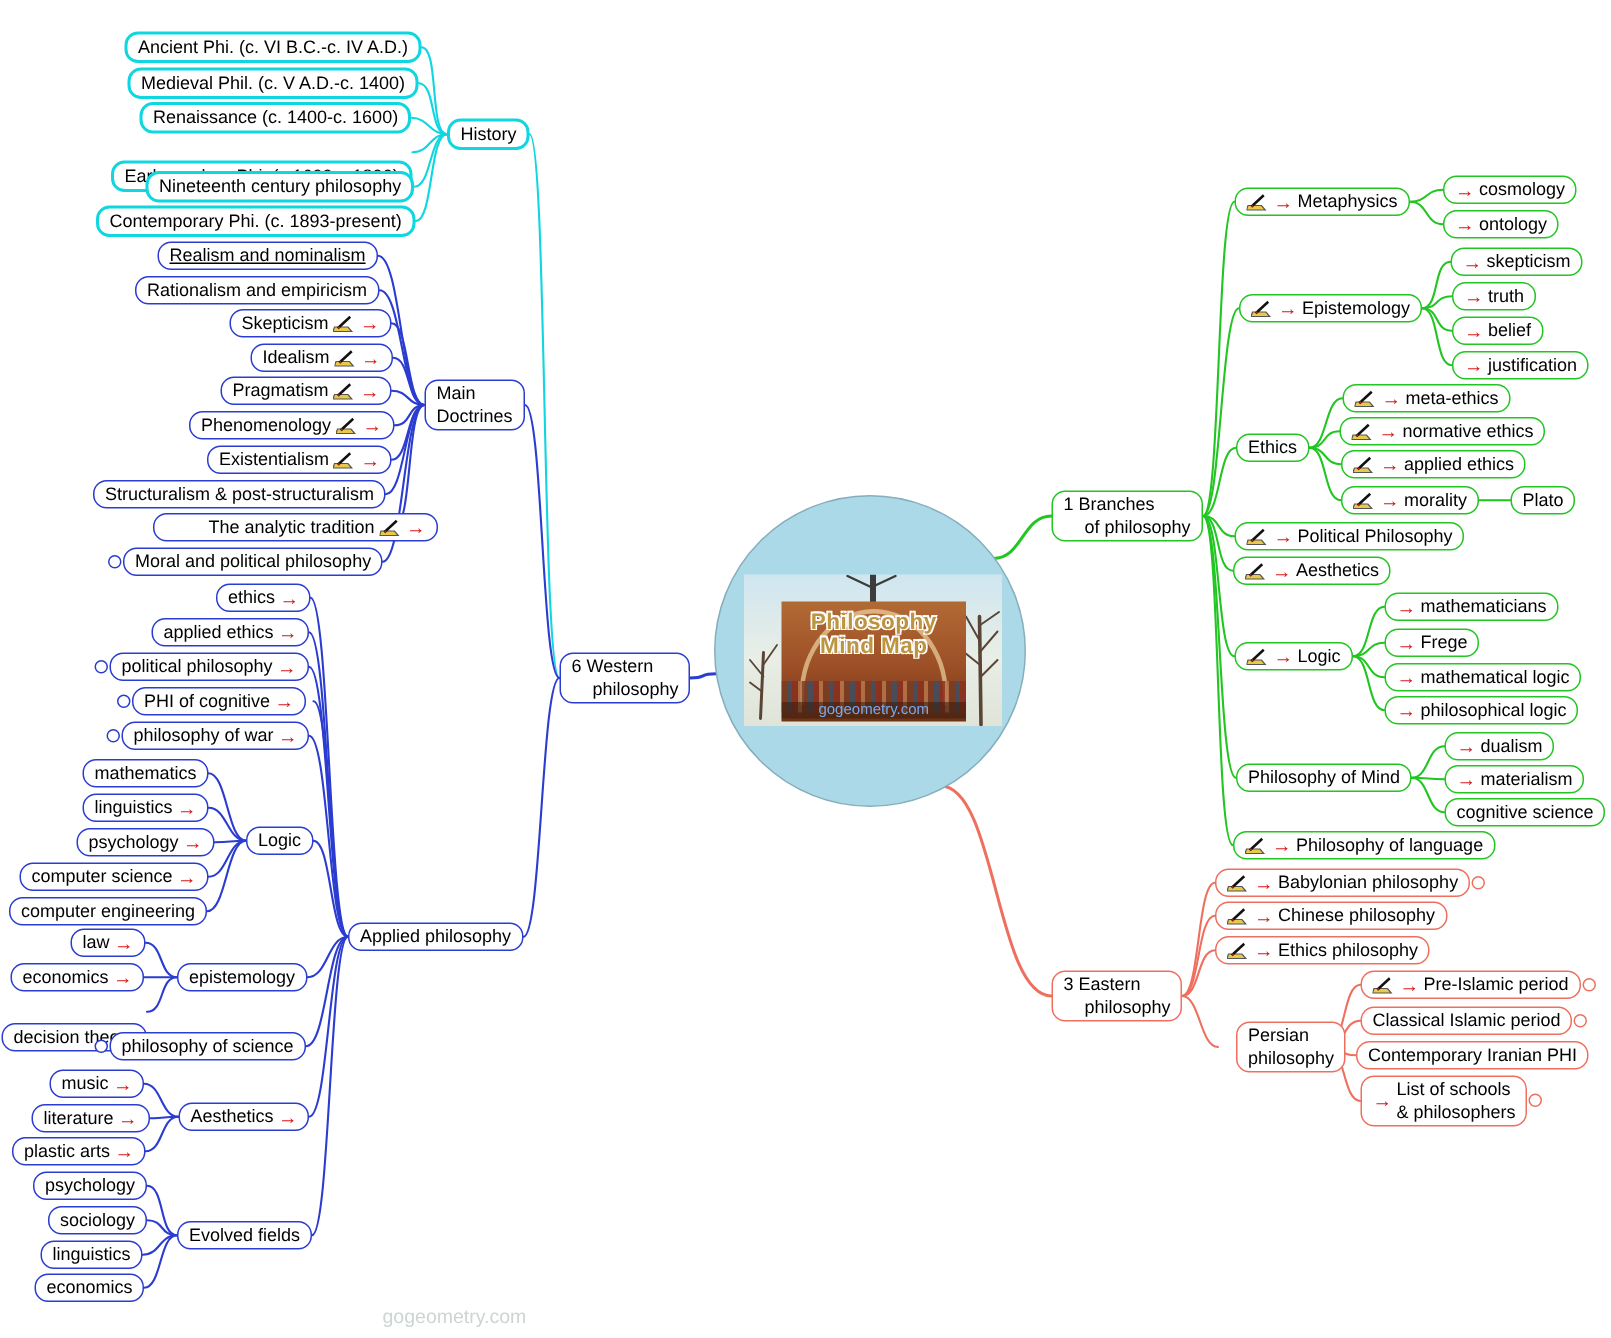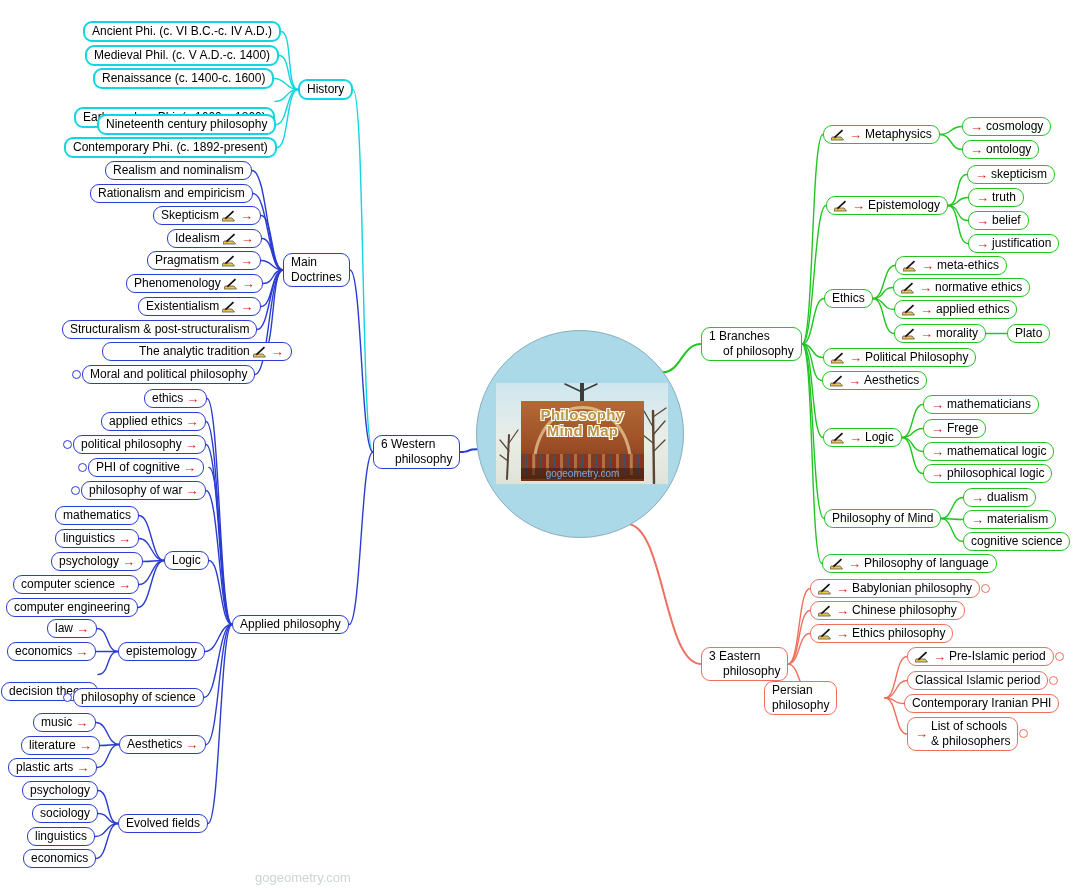--- a/index.html
+++ b/index.html
@@ -151,30 +151,30 @@
           <div>Early modern Phi. (c.1600-c.1800)</div>
         </span>
       </div>
       <div class="node" style="left: 97px; top: 114px; border-color: rgb(15, 214, 224); border-width: 2px;">
         <span class="labels">
           <div>Nineteenth century philosophy</div>
         </span>
       </div>
       <div class="node" style="left: 64px; top: 137px; border-color: rgb(15, 214, 224); border-width: 2px;">
         <span class="labels">
-          <div>Contemporary Phi. (c. 1892-present)</div>
+          <div>Contemporary Phi. (c. 1893-present)</div>
         </span>
       </div>
       <div class="node" style="left: 283px; top: 253px; border-color: rgb(43, 60, 208);">
         <span class="labels">
           <div>Main</div>
           <div class="l2">Doctrines</div>
         </span>
       </div>
-      <div class="node" style="left: 105px; top: 161px; border-color: rgb(43, 60, 208);">
+      <div class="node" style="left: 105px; top: 161px; border-color: rgb(43, 60, 208); text-decoration: underline;">
         <span class="labels">
           <div>Realism and nominalism</div>
         </span>
       </div>
       <div class="node" style="left: 90px; top: 184px; border-color: rgb(43, 60, 208);">
         <span class="labels">
           <div>Rationalism and empiricism</div>
         </span>
       </div>
       <div class="node" style="left: 153px; top: 206px; border-color: rgb(43, 60, 208);">
@@ -687,21 +687,21 @@
             <polygon points="1,8 10,8 12.5,11 0,11" fill="#e8c94a" stroke="#555" stroke-width="0.8"></polygon>
             <path d="M3.2,8.8 L11.5,1.2" stroke="#111" stroke-width="1.7" fill="none"></path>
             <path d="M3,9 l1.8,-0.3 l-1,-1.3 z" fill="#c22"></path>
           </svg>
         </span>
         <span class="arrow" style="color: rgb(216, 22, 22);">→</span>
         <span class="labels">
           <div>Ethics philosophy</div>
         </span>
       </div>
-      <div class="node" style="left: 764px; top: 681px; border-color: rgb(239, 111, 94);">
+      <div class="node" style="left: 824px; top: 681px; border-color: rgb(239, 111, 94);">
         <span class="labels">
           <div>Persian</div>
           <div class="l2">philosophy</div>
         </span>
       </div>
       <div class="node" style="left: 907px; top: 647px; border-color: rgb(239, 111, 94);">
         <span class="penicon">
           <svg width="15" height="12" viewBox="0 0 15 12">
             <polygon points="1,8 10,8 12.5,11 0,11" fill="#e8c94a" stroke="#555" stroke-width="0.8"></polygon>
             <path d="M3.2,8.8 L11.5,1.2" stroke="#111" stroke-width="1.7" fill="none"></path>

